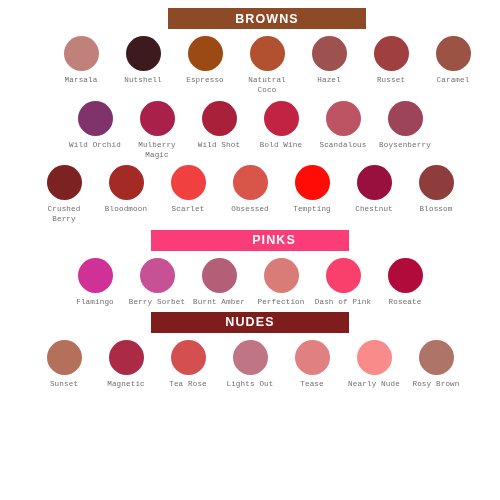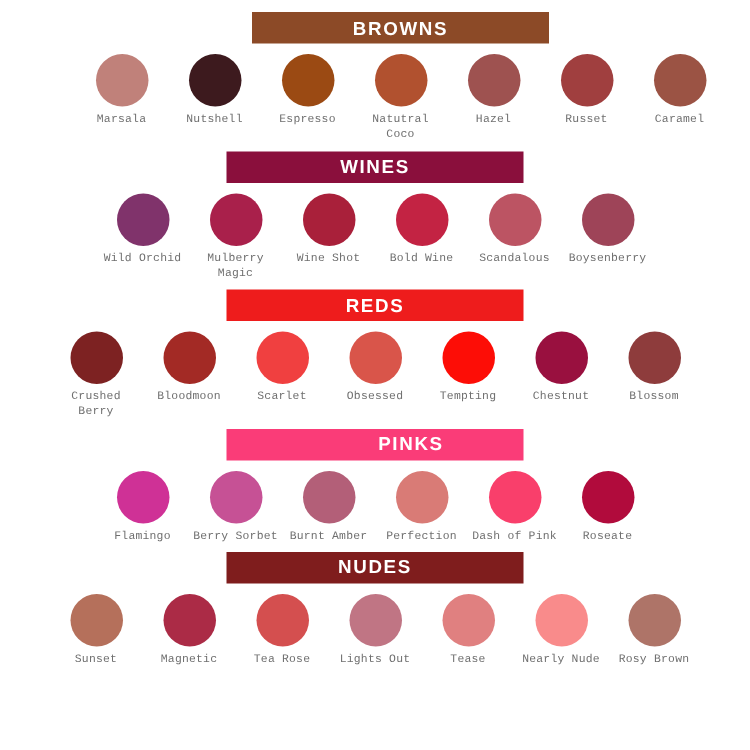--- a/index.html
+++ b/index.html
@@ -97,50 +97,48 @@
           <div class="swatch-dot" style="background: rgb(160, 63, 63);"></div>
           <div class="swatch-label">Russet</div>
         </div>
         <div class="swatch-cell">
           <div class="swatch-dot" style="background: rgb(155, 83, 68);"></div>
           <div class="swatch-label">Caramel</div>
         </div>
       </div>
     </div>
     <div class="section sec-wines">
-      <div class="section-banner" style="background: rgb(138, 15, 60);">WINES</div>
       <div class="swatch-row">
         <div class="swatch-cell">
           <div class="swatch-dot" style="background: rgb(128, 51, 107);"></div>
           <div class="swatch-label">Wild Orchid</div>
         </div>
         <div class="swatch-cell">
           <div class="swatch-dot" style="background: rgb(169, 32, 75);"></div>
           <div class="swatch-label">Mulberry Magic</div>
         </div>
         <div class="swatch-cell">
           <div class="swatch-dot" style="background: rgb(169, 32, 58);"></div>
-          <div class="swatch-label">Wine Shot</div>
+          <div class="swatch-label">Wild Shot</div>
         </div>
         <div class="swatch-cell">
           <div class="swatch-dot" style="background: rgb(195, 35, 67);"></div>
           <div class="swatch-label">Bold Wine</div>
         </div>
         <div class="swatch-cell">
           <div class="swatch-dot" style="background: rgb(188, 84, 99);"></div>
           <div class="swatch-label">Scandalous</div>
         </div>
         <div class="swatch-cell">
           <div class="swatch-dot" style="background: rgb(158, 68, 88);"></div>
           <div class="swatch-label">Boysenberry</div>
         </div>
       </div>
     </div>
     <div class="section sec-reds">
-      <div class="section-banner" style="background: rgb(238, 28, 28);">REDS</div>
       <div class="swatch-row">
         <div class="swatch-cell">
           <div class="swatch-dot" style="background: rgb(125, 34, 34);"></div>
           <div class="swatch-label">Crushed Berry</div>
         </div>
         <div class="swatch-cell">
           <div class="swatch-dot" style="background: rgb(163, 42, 37);"></div>
           <div class="swatch-label">Bloodmoon</div>
         </div>
         <div class="swatch-cell">

